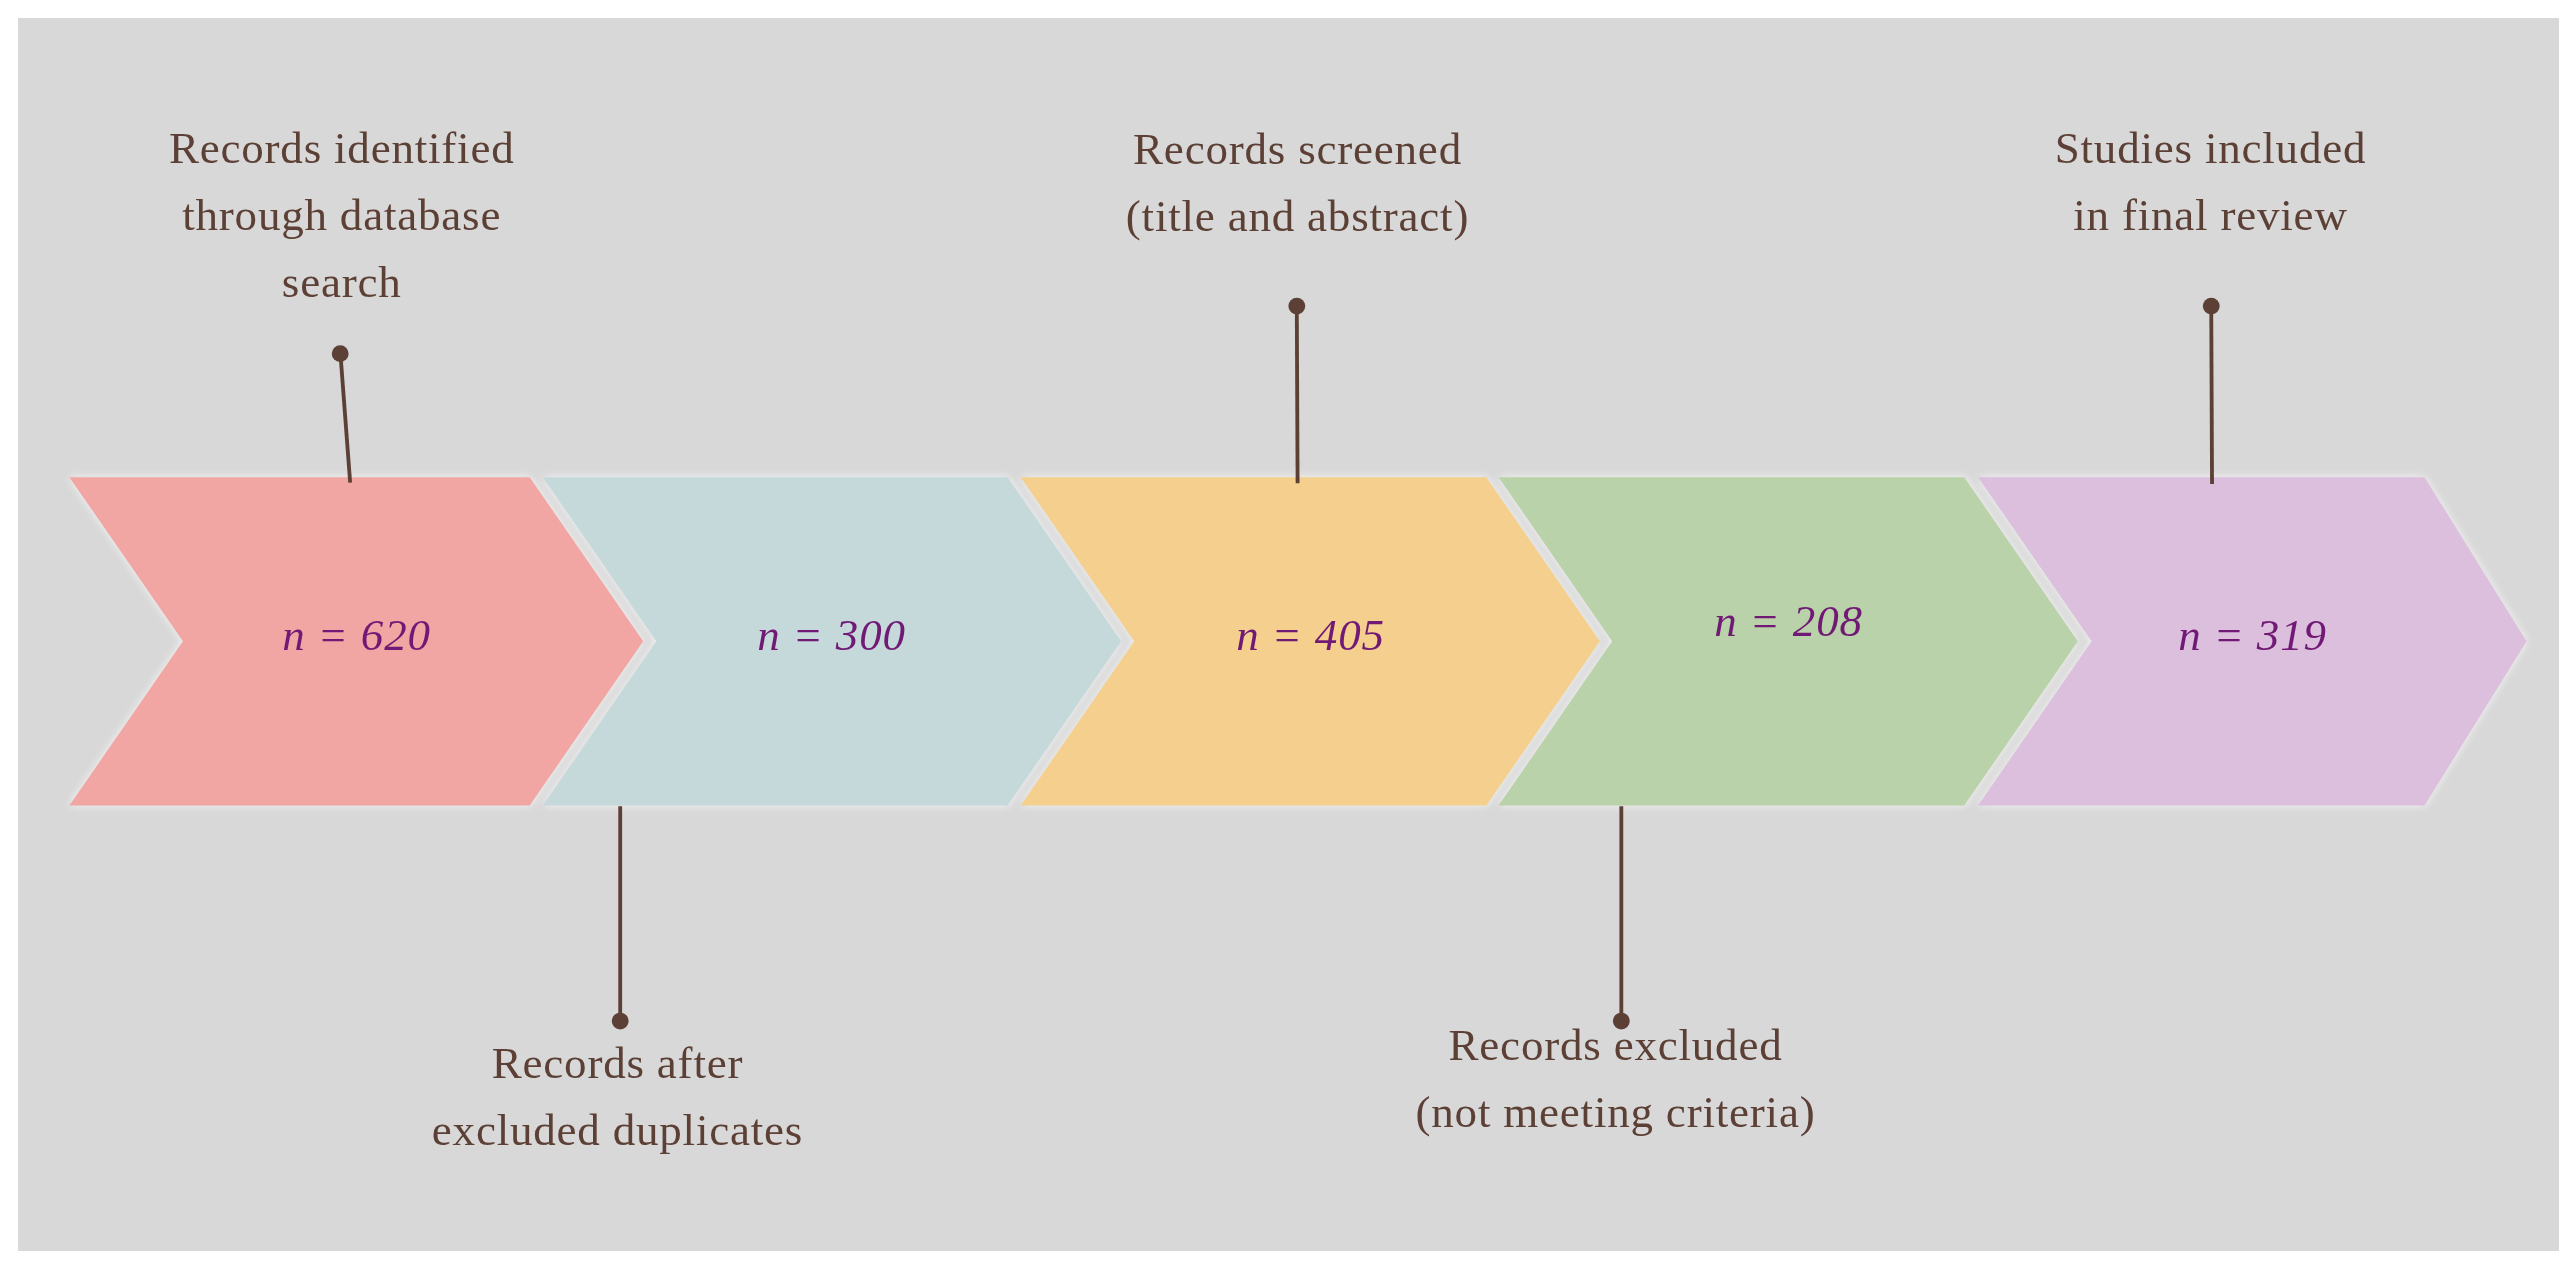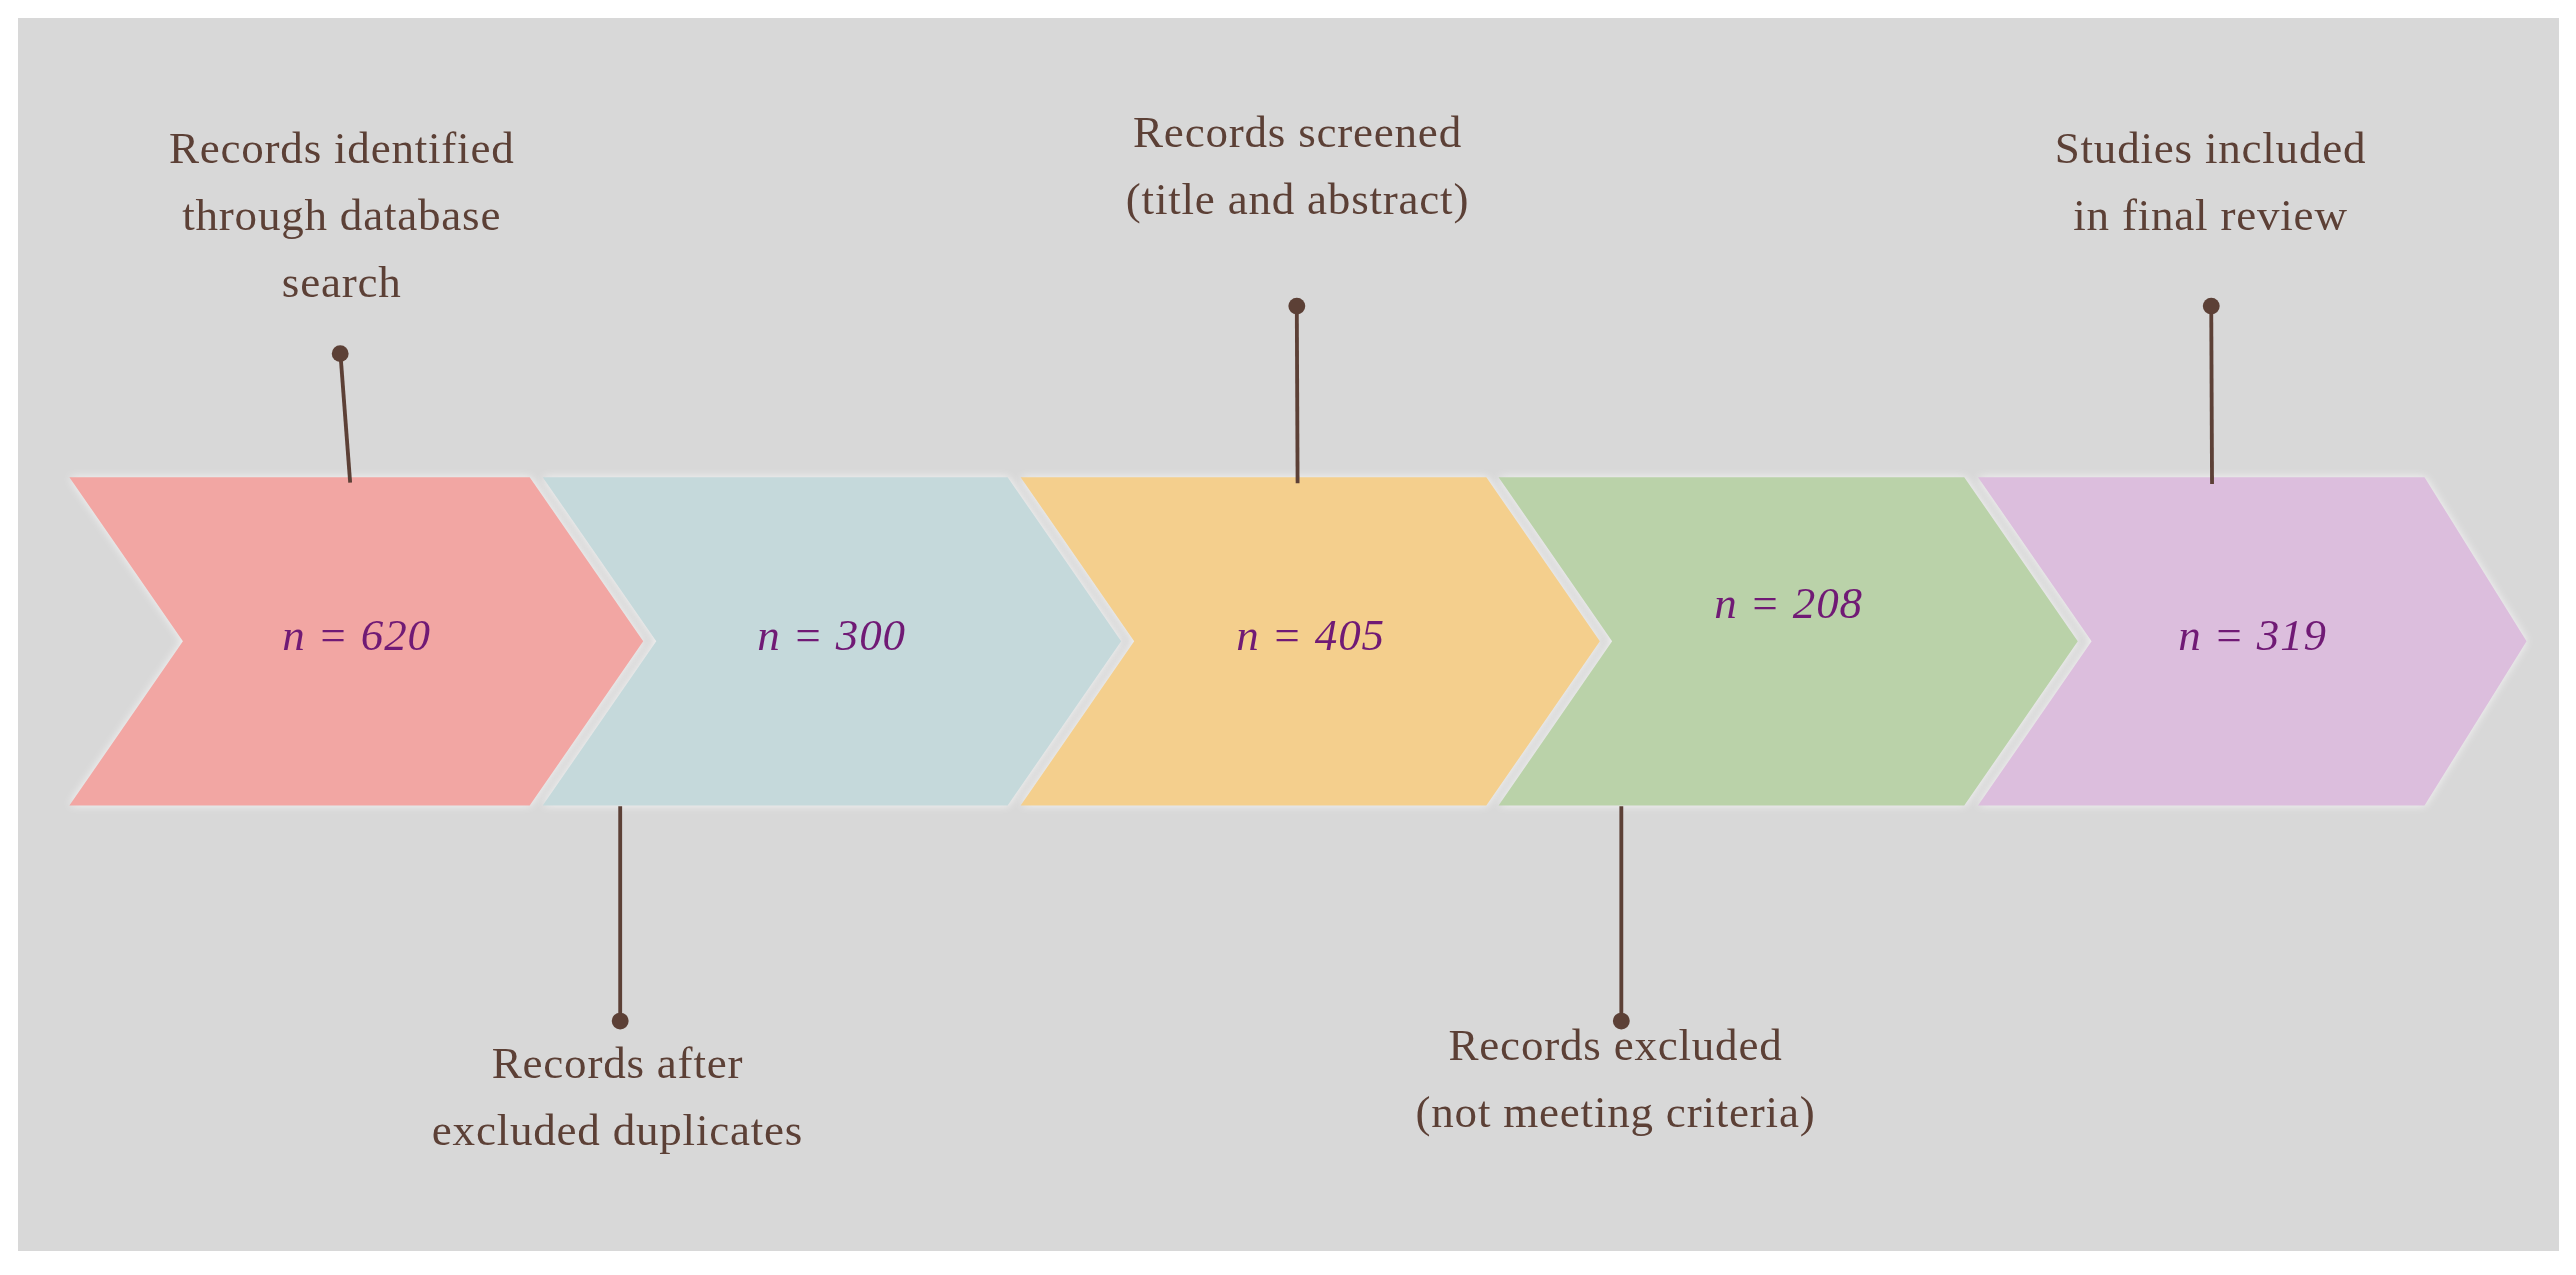--- a/index.html
+++ b/index.html
@@ -77,25 +77,25 @@
 
   <line stroke-width="5" x1="2882" y1="409" x2="2883" y2="631" stroke="#5c4036"></line>
   <circle cx="2882" cy="399" r="11" fill="#5c4036"></circle>
 </svg>
 
 <div class="stage-label" style="left:-3.8px;  top:115px;">Records identified
 through database
 search</div>
 <div class="stage-label" style="left:272px; top:1030px;">Records after
 excluded duplicates</div>
-<div class="stage-label" style="left:952px;top:99px;">Records screened
+<div class="stage-label" style="left:952px;top:116px;">Records screened
 (title and abstract)</div>
 <div class="stage-label" style="left:1270px;top:1012px;">Records excluded
 (not meeting criteria)</div>
 <div class="stage-label" style="left:1865px;top:115px;">Studies included
 in final review</div>
 
 <div class="count-label" style="left:203px; top:609px;">n = 620</div>
 <div class="count-label" style="left:678px; top:609px;">n = 300</div>
 <div class="count-label" style="left:1157px;top:609px;">n = 405</div>
-<div class="count-label" style="left:1635px;top:577px;">n = 208</div>
+<div class="count-label" style="left:1635px;top:595px;">n = 208</div>
 <div class="count-label" style="left:2099px;top:609px;">n = 319</div>
 
 
 </body></html>

